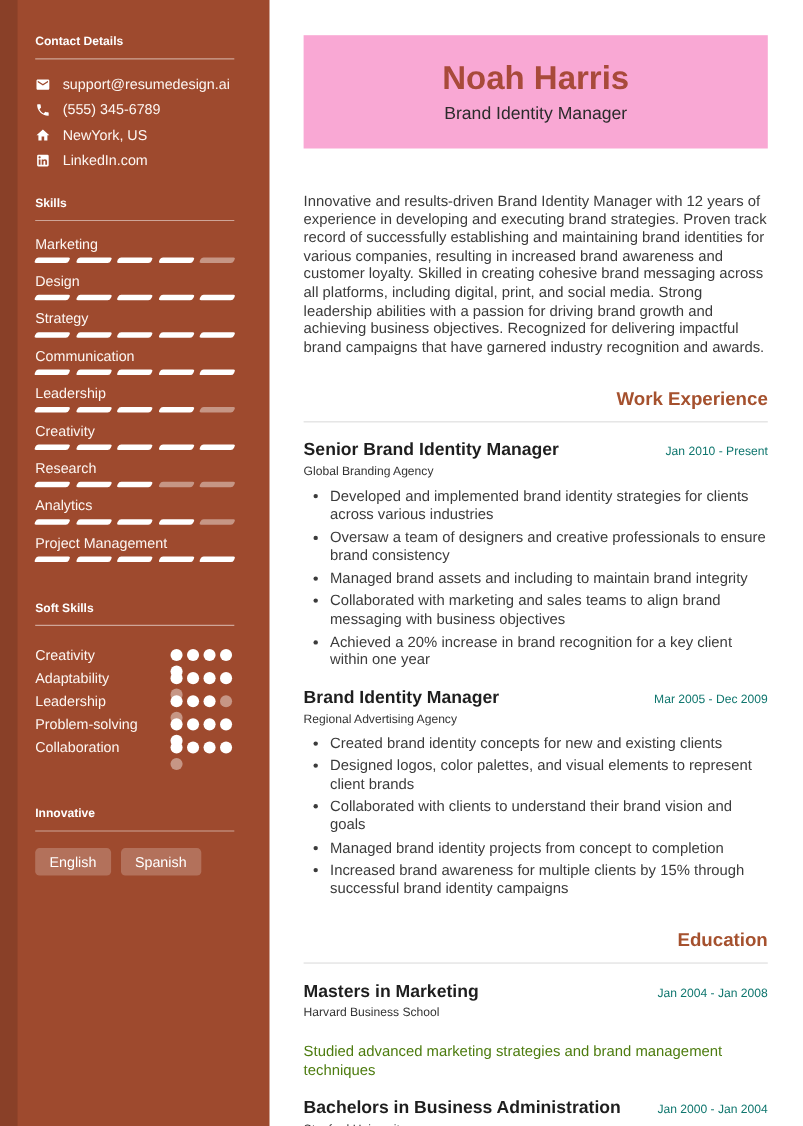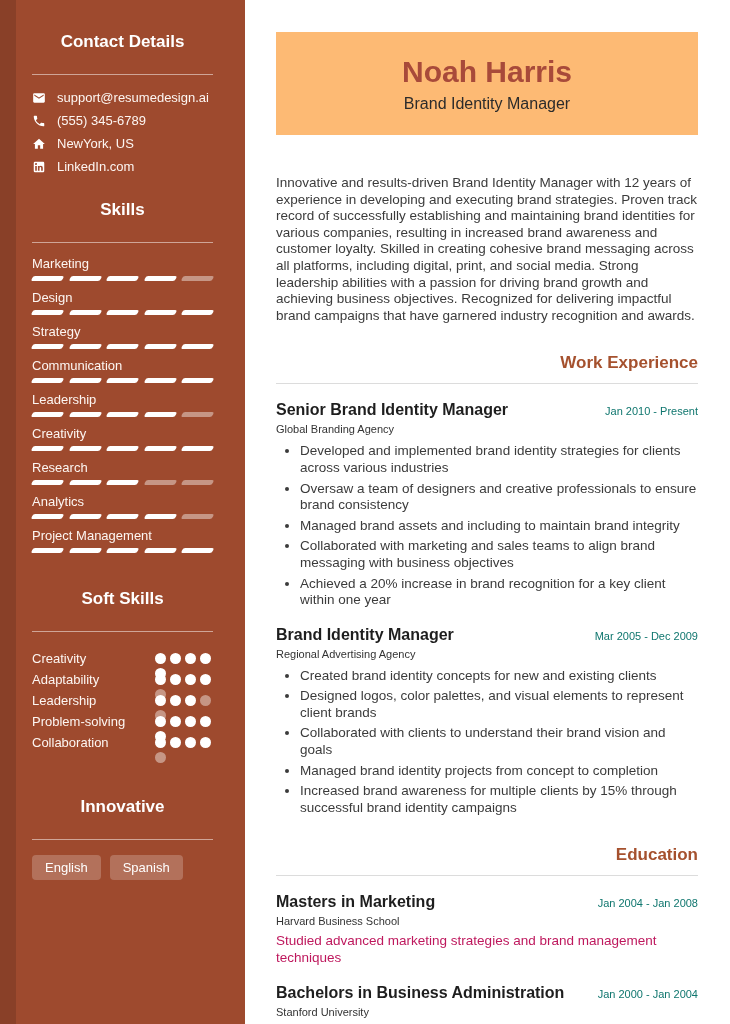--- a/index.html
+++ b/index.html
@@ -19,24 +19,23 @@
     background: #9e4a2e;
     color: #fff;
     padding: 32px 32px 0 32px;
   }
   .sidebar::before {
     content: ""; position: absolute; left: 0; top: 0; bottom: 0; width: 16px;
     background: rgba(0,0,0,0.13);
   }
   .side-section { margin-bottom: 26px; }
   .side-title {
-    font-size: 17px; font-weight: 700; color: #fff;
-    margin: 0; padding-bottom: 22px;
+    font-size: 11px; font-weight: 700; color: #fff;
+    margin: 0; padding-bottom: 9px;
     border-bottom: 1px solid rgba(255,255,255,0.5);
-    text-align: center;
   }
 
   .contact-list { margin-top: 15px; }
   .contact-row { display: flex; align-items: center; gap: 11px; margin-bottom: 8px; }
   .contact-row svg { width: 14px; height: 14px; fill: #fff; flex: none; }
   .contact-text { font-size: 13px; color: #fdf6f2; }
 
   .skills-list { margin-top: 13px; }
   .skill { margin-bottom: 9px; }
   .skill-label { font-size: 13px; margin-bottom: 5px; color: #fdf6f2; }
@@ -57,21 +56,21 @@
   .lang-pills { display: flex; gap: 9px; margin-top: 15px; }
   .pill {
     background: rgba(255,255,255,0.22);
     border-radius: 4px; padding: 5px 13px;
     font-size: 13px; color: #fff;
   }
 
   
   .main { flex: 1; padding: 32px 32px 0 31px; background: #fff; }
   .header-box {
-    background: #fdba74; text-align: center;
+    background: #f9a8d4; text-align: center;
     padding: 23px 10px 22px;
   }
   .person-name { margin: 0; font-size: 30px; font-weight: 700; color: #a84a3a; line-height: 1.1; }
   .person-role { margin: 7px 0 0; font-size: 16px; color: #2b2b2b; }
 
   .summary { margin: 40px 0 0; font-size: 13.5px; line-height: 1.23; color: #3b3b3b; }
 
   .main-section { margin-top: 29px; }
   .main-title {
     font-size: 17px; font-weight: 700; color: #a5512e;
@@ -79,21 +78,21 @@
     border-bottom: 1px solid #dcdcdc;
     text-align: right;
   }
   .entry { margin-top: 17px; }
   .entry-head { display: flex; justify-content: space-between; align-items: baseline; }
   .entry-title { font-size: 16px; font-weight: 700; color: #1e1e1e; }
   .entry-date { font-size: 11px; color: #0f766e; white-space: nowrap; }
   .entry-sub { font-size: 11px; color: #333; margin-top: 4px; }
   .bullets { margin: 8px 0 0; padding-left: 24px; }
   .bullets li { font-size: 13.5px; color: #3b3b3b; line-height: 1.23; margin-bottom: 4px; }
-  .edu-desc { margin: 6px 0 0; font-size: 13.5px; color: #be185d; line-height: 1.25; }
+  .edu-desc { margin: 21px 0 0; font-size: 13.5px; color: #4d7c0f; line-height: 1.25; }
 </style>
 </head>
 <body>
 
 <aside class="sidebar">
 
   <section class="side-section">
     <h2 class="side-title">Contact Details</h2>
     <div class="contact-list">
       <div class="contact-row">

